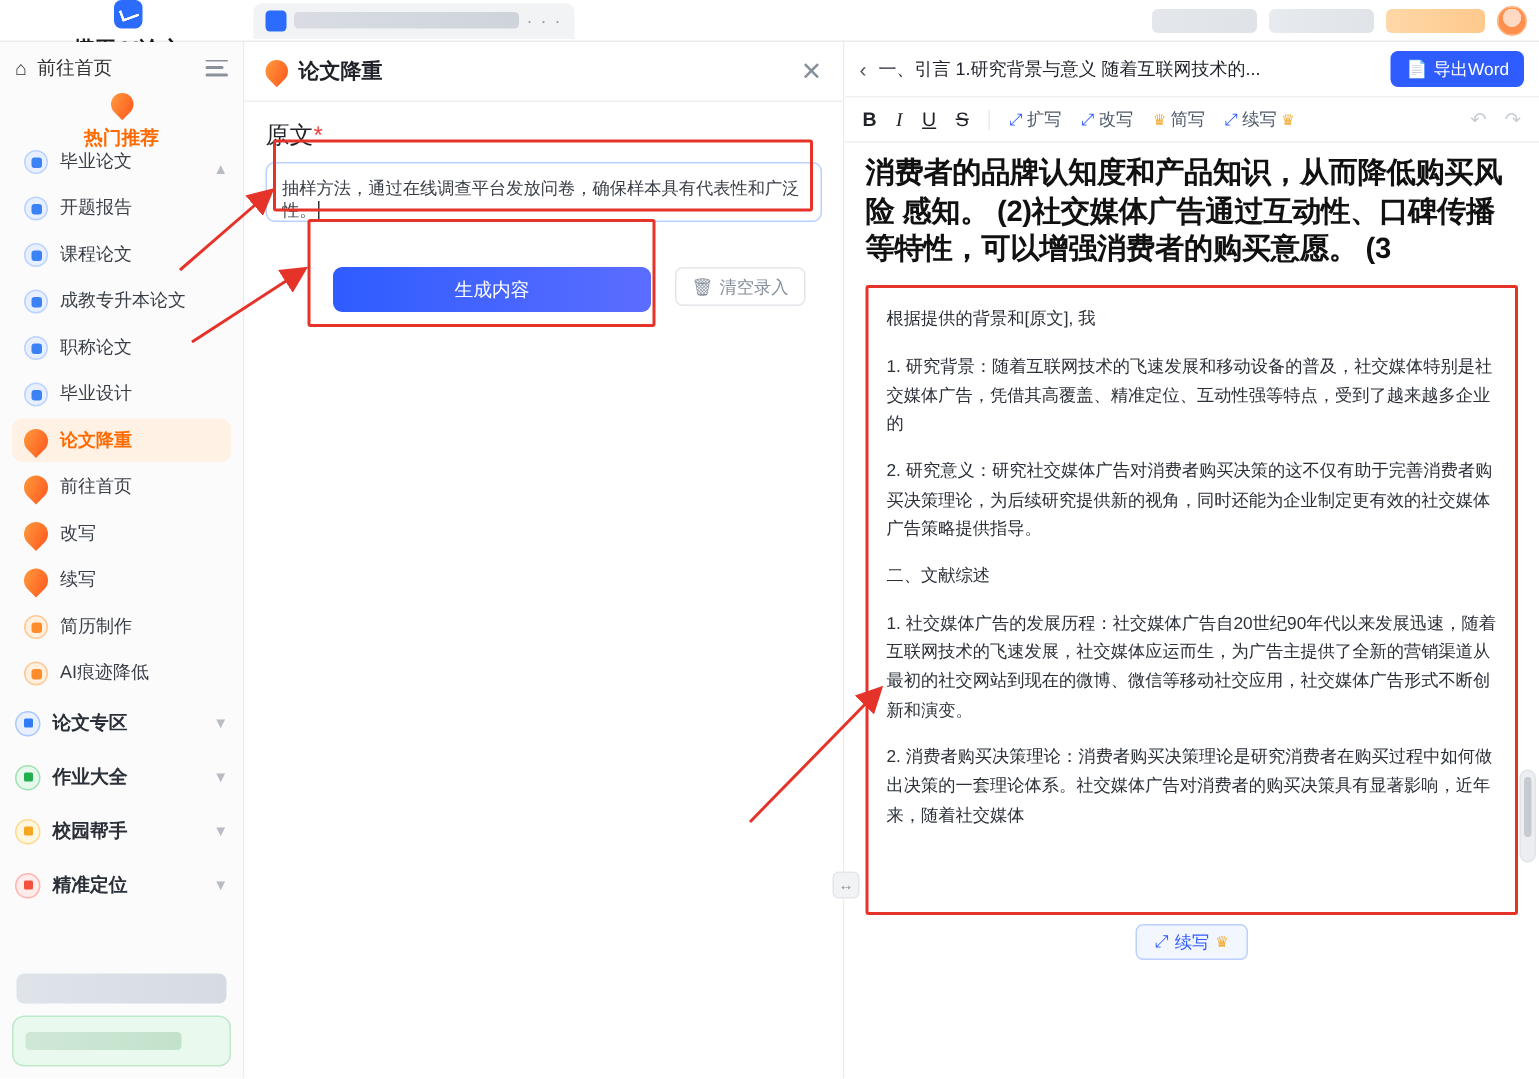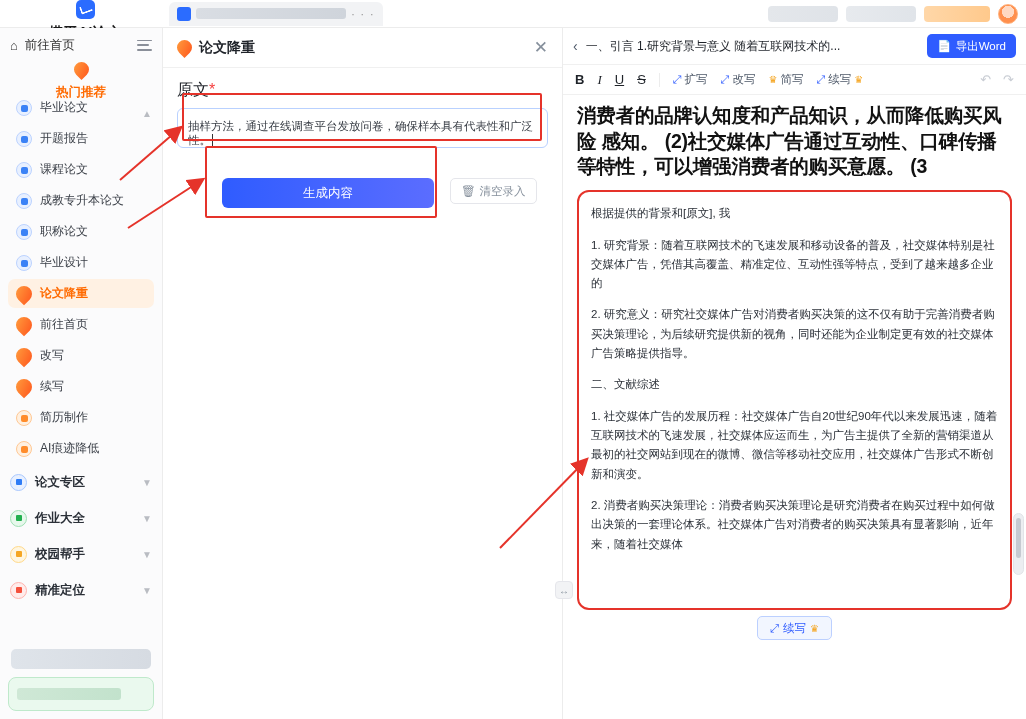--- a/index.html
+++ b/index.html
@@ -389,21 +389,21 @@
   .doc-heading {
     font-size: 19.5px;
     font-weight: bold;
     line-height: 1.32;
     color: #111;
     margin: 2px 0 10px 0;
     letter-spacing: -0.2px;
   }
   .answer-card {
     border: 2px solid #e5332a;
-    border-radius: 12px;
+    border-radius: 2px;
     padding: 12px 12px 6px 12px;
     height: 420px;
     overflow: hidden;
   }
   .doc-p {
     font-size: 11.5px;
     line-height: 1.68;
     color: #2b3038;
     margin: 0 0 12px 0;
   }

